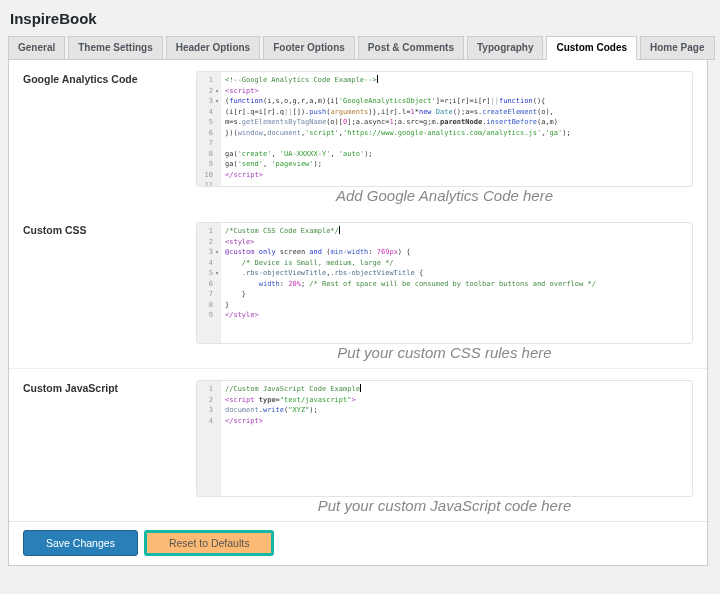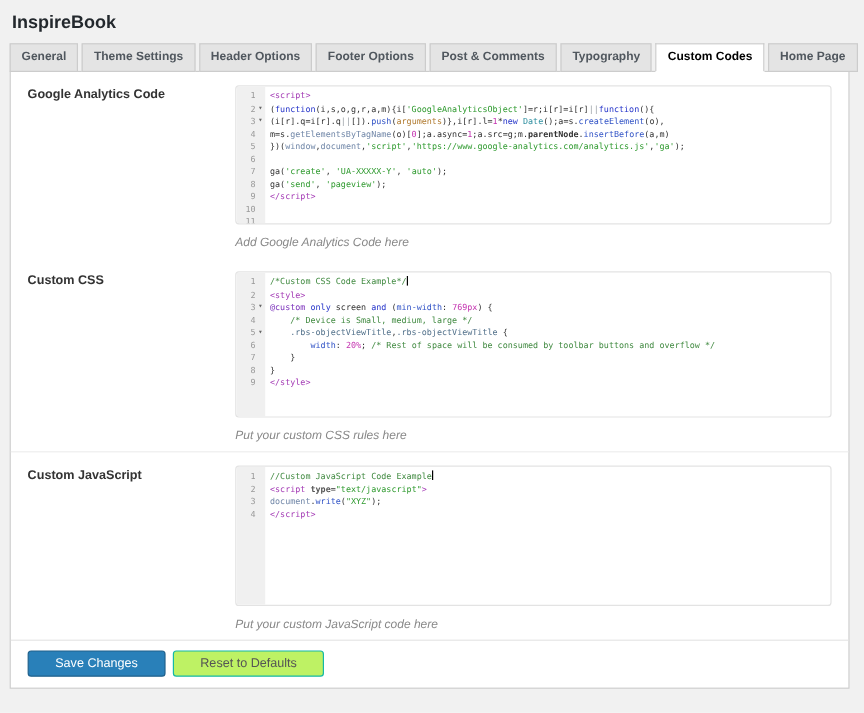--- a/index.html
+++ b/index.html
@@ -53,32 +53,32 @@
   .tk-fn  { color:#3153c6; }
   .tk-bi  { color:#7187a8; }
   .tk-type{ color:#2e8fa0;margin-top:16px; }
   .tk-op  { color:#9aa0a6; }
   .tk-arg { color:#b07a2f; }
   .tk-attr{ color:#555; font-weight:bold; }
   .tk-sel { color:#51708a; }
   .tk-prop{ color:#3153c6; }
   .tk-bold{ color:#333; font-weight:bold; }
 
-  .help { font-style:italic; color:#888; font-size:10px; margin-top:10px; }
+  .help { font-style:italic; color:#888; font-size:15px; margin-top:0;text-align:center; }
 
   .subheader {
     background:#f7f7f7; border-top:1px solid #eee; border-bottom:1px solid #eee;
     font-weight:bold; font-size:10.5px; color:#333; padding:8px 14px;
   }
   .row-divider { border:none; border-top:1px solid #eee; margin:0; }
 
   .actions { border-top:1px solid #e5e5e5; padding:8px 14px 9px 14px; display:flex; gap:6px; }
   .btn { font-family:inherit; font-size:10.5px; padding:4px 22px; border-radius:3px; cursor:pointer; }
   .btn-primary { background:#2980b9; border:1px solid #20618c; color:#fff; }
-  .btn-secondary { background:#bef264; border:1px solid #14b8a6; color:#555; }
+  .btn-secondary { background:#fdba74; border:3px solid #14b8a6; color:#555; }
 </style>
 </head>
 <body>
 
 <div class="page">
   <h1 class="title">InspireBook</h1>
 
   <div class="tabs">
       <div class="tab">General</div>
       <div class="tab">Theme Settings</div>
@@ -136,20 +136,21 @@
               <div class="gr">
                 <span class="ln">10</span>
                 <span class="fold"></span>
               </div>
               <div class="gr">
                 <span class="ln">11</span>
                 <span class="fold"></span>
               </div>
             </div>
             <div class="code">
+              <div class="cl"><span class="tk-com">&lt;!--Google Analytics Code Example--&gt;</span><span class="cursor"></span></div>
               <div class="cl"><span class="tk-tag">&lt;script&gt;</span></div>
               <div class="cl"><span class="tk-pln">(</span><span class="tk-kw">function</span><span class="tk-pln">(i,s,o,g,r,a,m){i[</span><span class="tk-str">'GoogleAnalyticsObject'</span><span class="tk-pln">]=r;i[r]=i[r]</span><span class="tk-op">||</span><span class="tk-kw">function</span><span class="tk-pln">(){</span></div>
               <div class="cl"><span class="tk-pln">(i[r].q=i[r].q</span><span class="tk-op">||</span><span class="tk-pln">[]).</span><span class="tk-fn">push</span><span class="tk-pln">(</span><span class="tk-arg">arguments</span><span class="tk-pln">)},i[r].l=</span><span class="tk-num">1</span><span class="tk-pln">*</span><span class="tk-kw">new</span><span class="tk-pln"> </span><span class="tk-type">Date</span><span class="tk-pln">();a=s.</span><span class="tk-fn">createElement</span><span class="tk-pln">(o),</span></div>
               <div class="cl"><span class="tk-pln">m=s.</span><span class="tk-bi">getElementsByTagName</span><span class="tk-pln">(o)[</span><span class="tk-num">0</span><span class="tk-pln">];a.async=</span><span class="tk-num">1</span><span class="tk-pln">;a.src=g;m.</span><span class="tk-bold">parentNode</span><span class="tk-pln">.</span><span class="tk-fn">insertBefore</span><span class="tk-pln">(a,m)</span></div>
               <div class="cl"><span class="tk-pln">})(</span><span class="tk-bi">window</span><span class="tk-pln">,</span><span class="tk-bi">document</span><span class="tk-pln">,</span><span class="tk-str">'script'</span><span class="tk-pln">,</span><span class="tk-str">'https://www.google-analytics.com/analytics.js'</span><span class="tk-pln">,</span><span class="tk-str">'ga'</span><span class="tk-pln">);</span></div>
               <div class="cl"></div>
               <div class="cl"><span class="tk-pln">ga(</span><span class="tk-str">'create'</span><span class="tk-pln">, </span><span class="tk-str">'UA-XXXXX-Y'</span><span class="tk-pln">, </span><span class="tk-str">'auto'</span><span class="tk-pln">);</span></div>
               <div class="cl"><span class="tk-pln">ga(</span><span class="tk-str">'send'</span><span class="tk-pln">, </span><span class="tk-str">'pageview'</span><span class="tk-pln">);</span></div>
               <div class="cl"><span class="tk-tag">&lt;/script&gt;</span></div>
               <div class="cl"></div>

